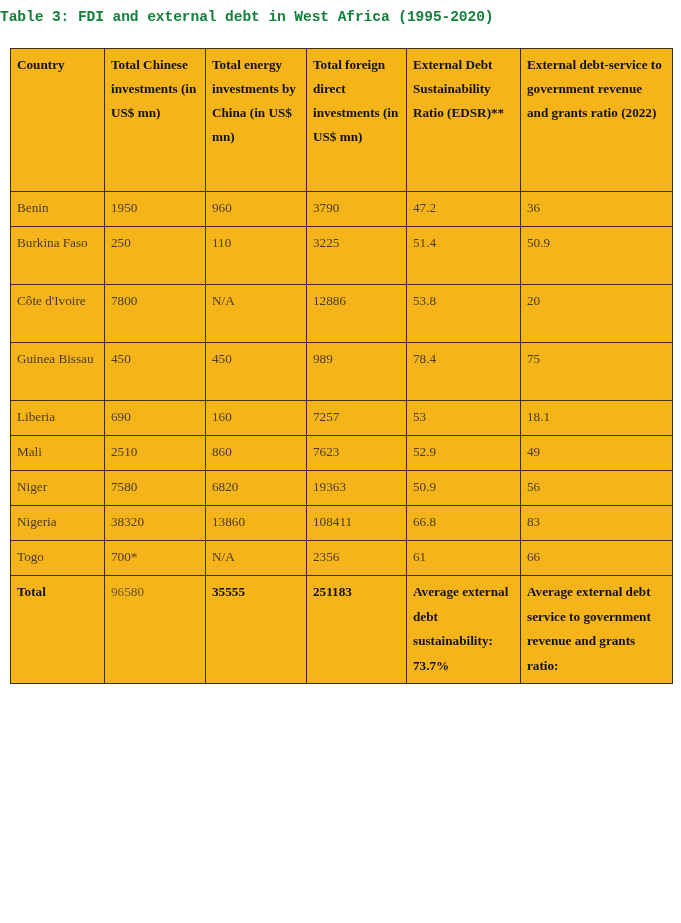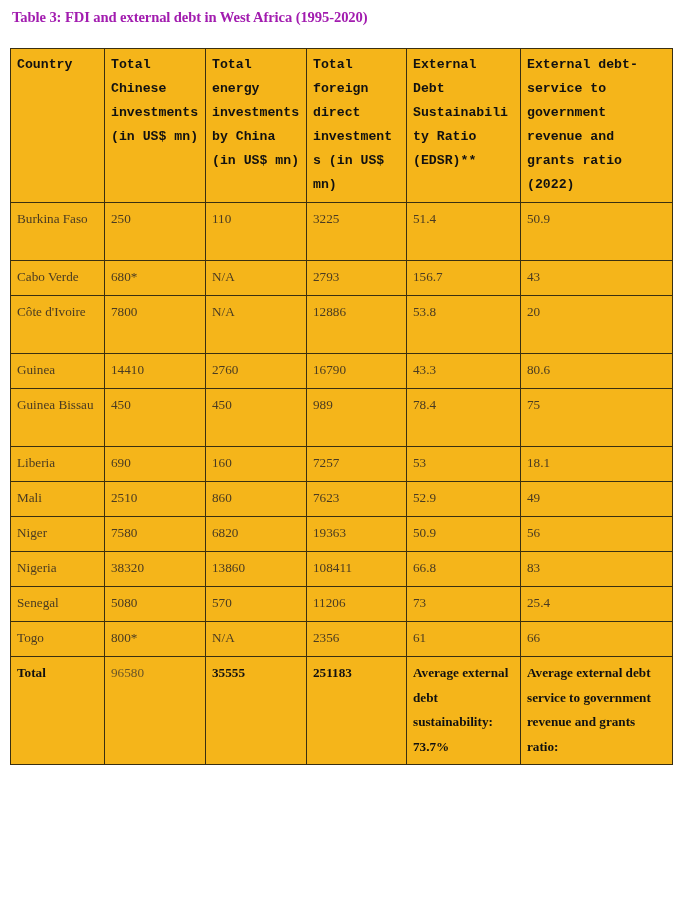--- a/index.html
+++ b/index.html
@@ -17,28 +17,28 @@
 
   #page {
     position: relative;
     width: 681px;
     height: 923px;
     background: #ffffff;
   }
 
   #table-title {
     position: absolute;
-    left: 12px;
+    left: 0;
     top: 7px;
     width: 660px;
-    font-family: Liberation Serif, serif;
+    font-family: Liberation Mono, monospace;
     font-weight: bold;
     font-size: 14.6px;
     line-height: 20px;
-    color: #a21caf;
+    color: #15803d;
     letter-spacing: -0.1px;
     white-space: nowrap;
   }
 
   #fdi-table {
     position: absolute;
     left: 10px;
     top: 48px;
     width: 662px;
     border-collapse: collapse;
@@ -67,21 +67,20 @@
     font-family: "Liberation Serif", serif;
     word-wrap: break-word;
     overflow-wrap: break-word;
   }
 
   #fdi-table thead th {
     font-weight: bold;
     color: #111111;
     height: 133px;
     line-height: 24px;
-    font-family: Liberation Mono, monospace;
   }
 
   #fdi-table tbody td.country-cell {
     color: #4a3b22;
   }
 
   #fdi-table tbody tr.total-row td {
     font-weight: bold;
     color: #111111;
     line-height: 24.5px;
@@ -115,52 +114,44 @@
       <tr>
         <th>Country</th>
         <th>Total Chinese investments (in US$ mn)</th>
         <th>Total energy investments by China (in US$ mn)</th>
         <th>Total foreign direct investments (in US$ mn)</th>
         <th>External Debt Sustainability Ratio (EDSR)**</th>
         <th>External debt-service to government revenue and grants ratio (2022)</th>
       </tr>
     </thead>
     <tbody id="table-body">
+        <tr class="r-h1">
+          <td class="country-cell">Benin</td>
+          <td>1950</td>
+          <td>960</td>
+          <td>3790</td>
+          <td>47.2</td>
+          <td>36</td>
+        </tr>
         <tr class="r-h2">
           <td class="country-cell">Burkina Faso</td>
           <td>250</td>
           <td>110</td>
           <td>3225</td>
           <td>51.4</td>
           <td>50.9</td>
         </tr>
-        <tr class="r-h1">
-          <td class="country-cell">Cabo Verde</td>
-          <td>680*</td>
-          <td>N/A</td>
-          <td>2793</td>
-          <td>156.7</td>
-          <td>43</td>
-        </tr>
         <tr class="r-h2">
           <td class="country-cell">Côte d'Ivoire</td>
           <td>7800</td>
           <td>N/A</td>
           <td>12886</td>
           <td>53.8</td>
           <td>20</td>
         </tr>
-        <tr class="r-h1">
-          <td class="country-cell">Guinea</td>
-          <td>14410</td>
-          <td>2760</td>
-          <td>16790</td>
-          <td>43.3</td>
-          <td>80.6</td>
-        </tr>
         <tr class="r-h2">
           <td class="country-cell">Guinea Bissau</td>
           <td>450</td>
           <td>450</td>
           <td>989</td>
           <td>78.4</td>
           <td>75</td>
         </tr>
         <tr class="r-h1">
           <td class="country-cell">Liberia</td>
@@ -188,30 +179,22 @@
         </tr>
         <tr class="r-h1">
           <td class="country-cell">Nigeria</td>
           <td>38320</td>
           <td>13860</td>
           <td>108411</td>
           <td>66.8</td>
           <td>83</td>
         </tr>
         <tr class="r-h1">
-          <td class="country-cell">Senegal</td>
-          <td>5080</td>
-          <td>570</td>
-          <td>11206</td>
-          <td>73</td>
-          <td>25.4</td>
-        </tr>
-        <tr class="r-h1">
           <td class="country-cell">Togo</td>
-          <td>800*</td>
+          <td>700*</td>
           <td>N/A</td>
           <td>2356</td>
           <td>61</td>
           <td>66</td>
         </tr>
         <tr class="total-row r-total">
           <td>Total</td>
           <td class="plain-total">96580</td>
           <td>35555</td>
           <td>251183</td>

